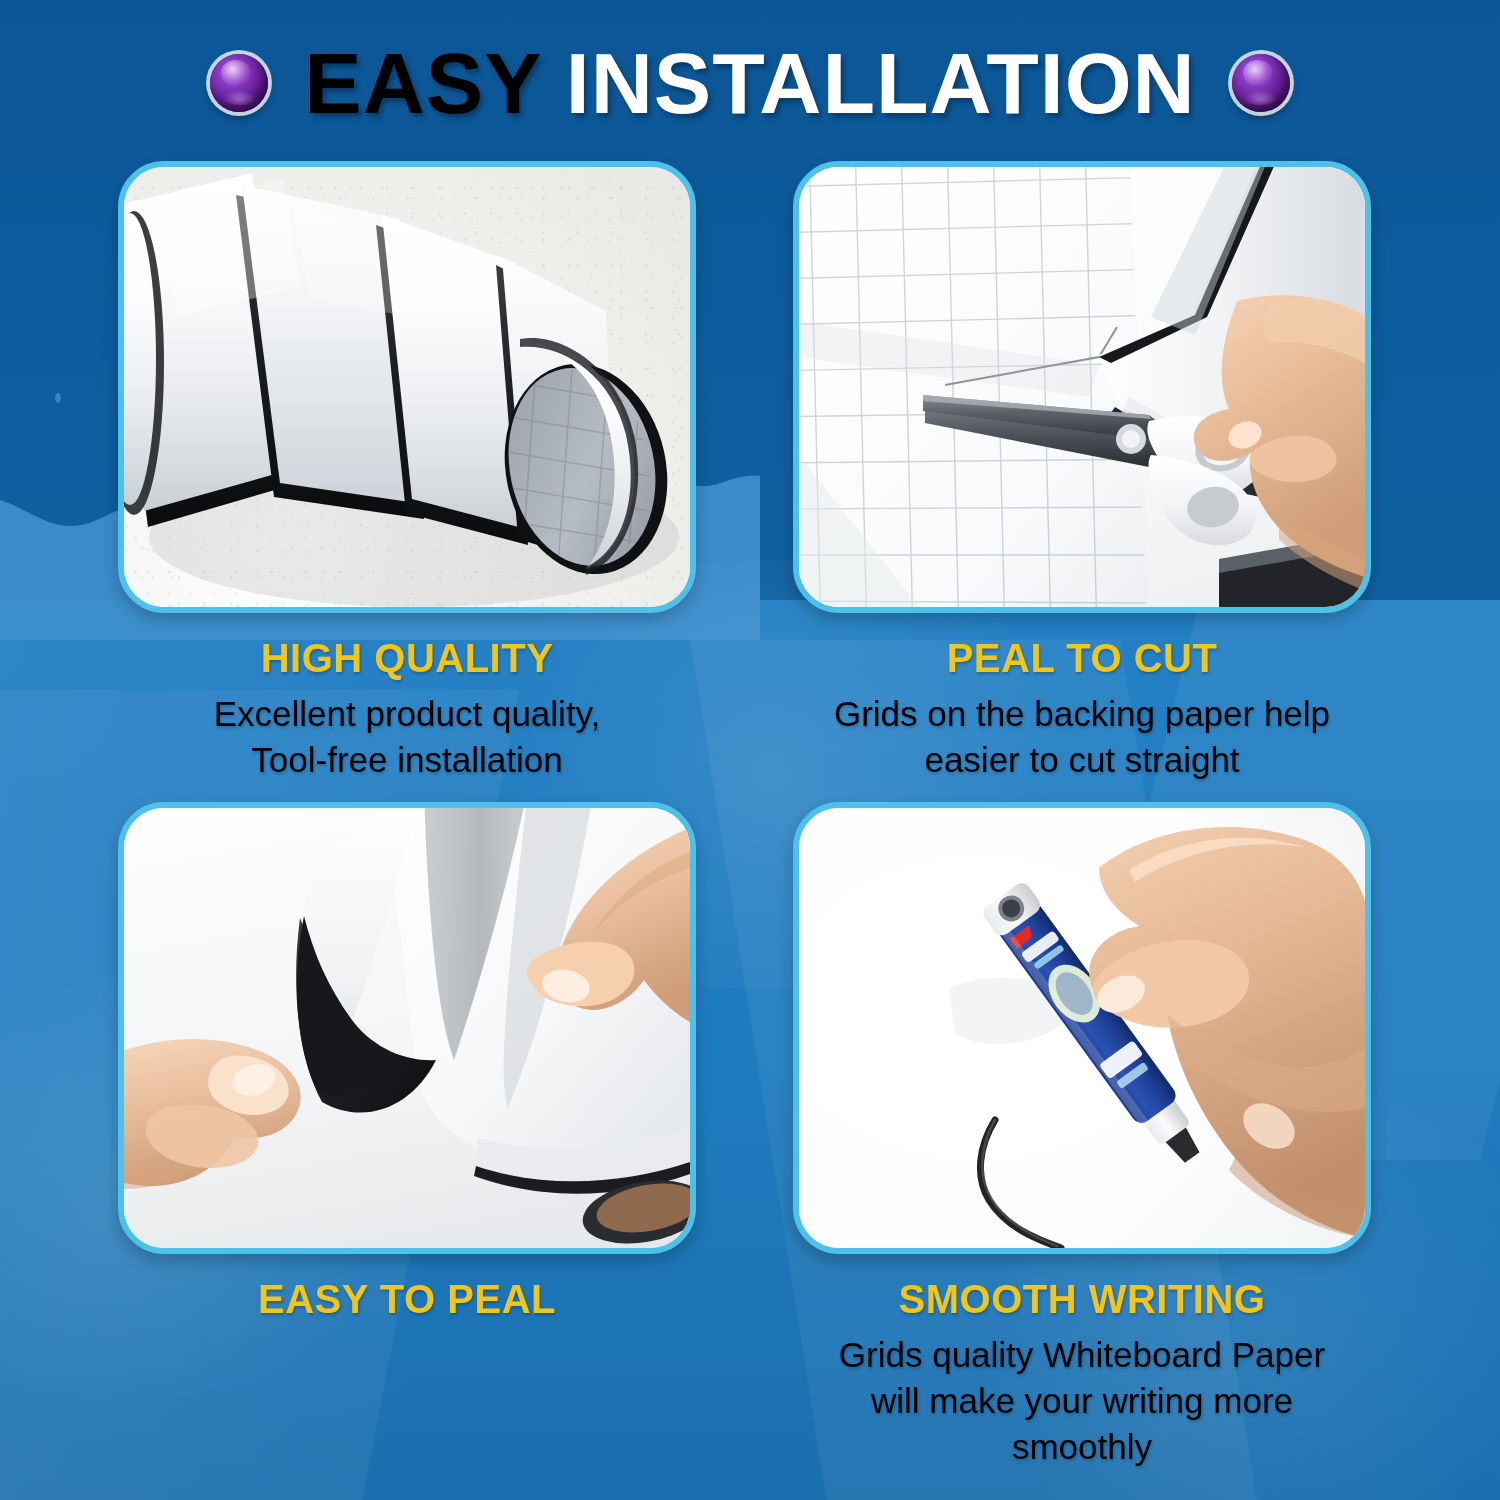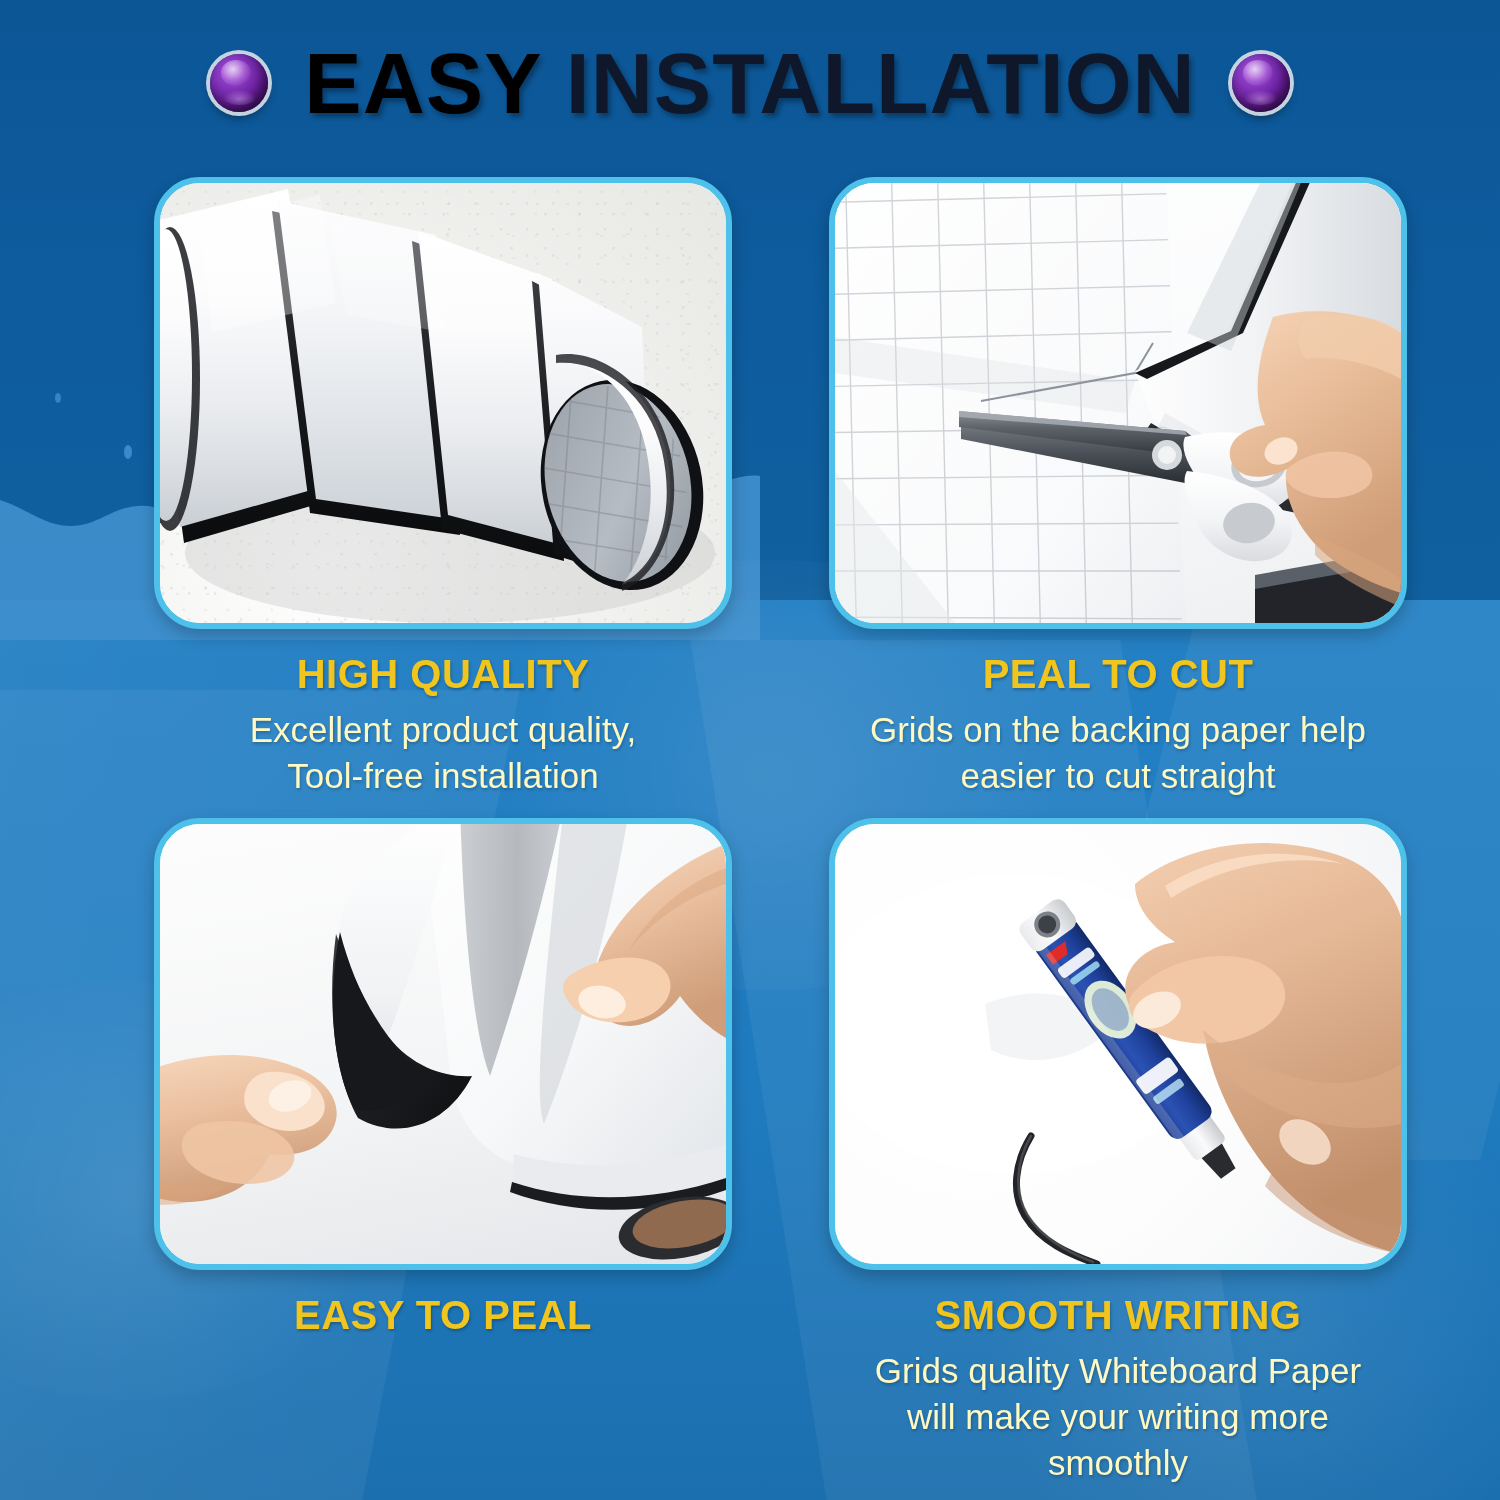--- a/index.html
+++ b/index.html
@@ -85,21 +85,21 @@
   .title {
     font-size: 86px;
     font-weight: bold;
     letter-spacing: 1px;
     white-space: nowrap;
     text-shadow: 3px 4px 5px rgba(0,0,0,0.33);
     line-height: 1;
     margin: 0 36px;
   }
   .title .t-easy { color: #000000; }
-  .title .t-install { color: #0f172a; }
+  .title .t-install { color: #ffffff; }
 
   .pin {
     position: relative;
     width: 58px; height: 58px;
     border-radius: 50%;
     flex: 0 0 auto;
     background:
       radial-gradient(circle at 36% 30%, #a557d6 0%, #8b3cc4 22%, #6a1f9e 55%, #4c1170 82%, #370b55 100%);
     box-shadow:
       0 0 0 4px rgba(215,222,232,0.92),
@@ -119,24 +119,23 @@
     position: absolute;
     left: 22%; bottom: 11%;
     width: 56%; height: 26%;
     border-radius: 50%;
     background: radial-gradient(ellipse at 50% 60%, rgba(230,190,255,0.42) 0%, rgba(255,255,255,0) 72%);
   }
 
   
   .cards {
     position: absolute;
-    left: 0; top: 165px;
+    left: 0; top: 149px;
     width: 1259px; height: 1335px;
     z-index: 10;
-    margin-left: 36px;
   }
   .card {
     position: absolute;
     width: 578px;
   }
   .card-tl { left: 118px; top: 12px; }
   .card-tr { left: 793px; top: 12px; }
   .card-bl { left: 118px; top: 653px; }
   .card-br { left: 793px; top: 653px; }
 
@@ -162,21 +161,21 @@
     font-size: 40px;
     font-weight: bold;
     color: #efc51e;
     letter-spacing: 0.5px;
     text-shadow: 1px 2px 3px rgba(0,0,0,0.26);
     line-height: 1.15;
   }
   .cap-body {
     margin-top: 10px;
     font-size: 35px;
-    color: #fef9c3;
+    color: #000000;
     line-height: 1.32;
     text-shadow: 1px 2px 3px rgba(0,0,0,0.22);
     font-weight: 400;
   }
   .cap-body .ln { display: block; }
 
   
   .p1-bg {
     position: absolute; inset: 0;
     background:

